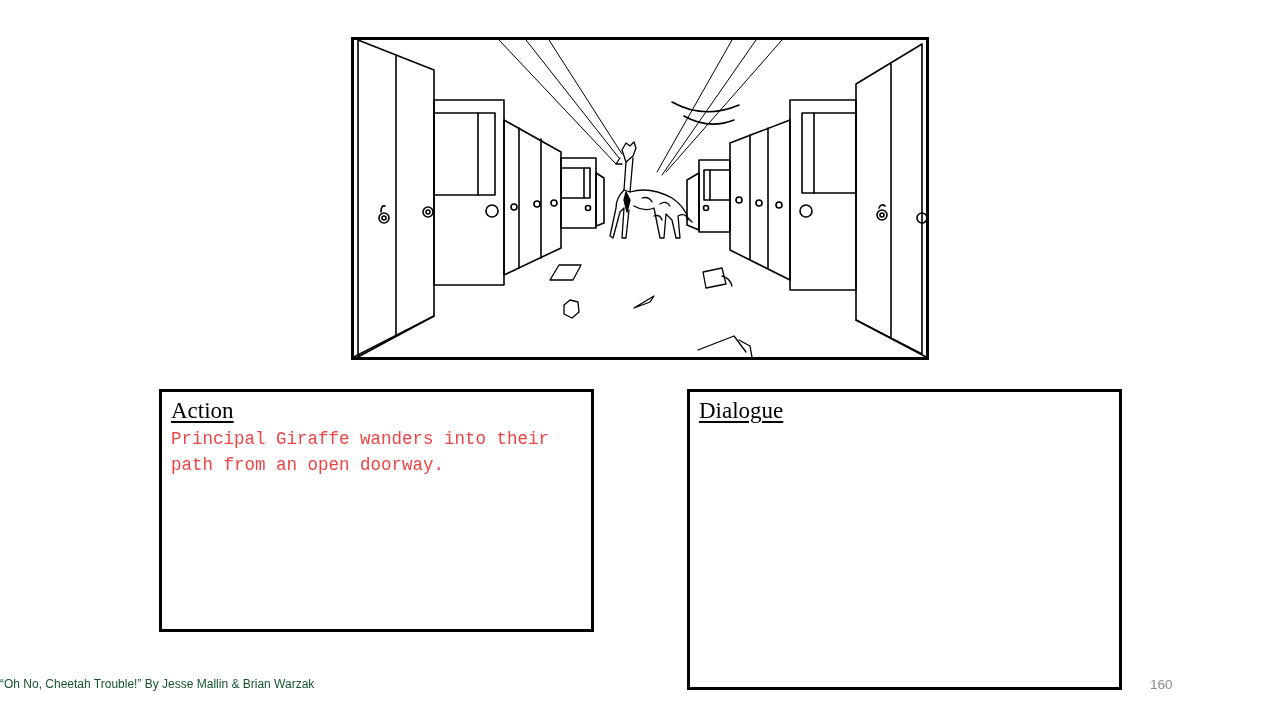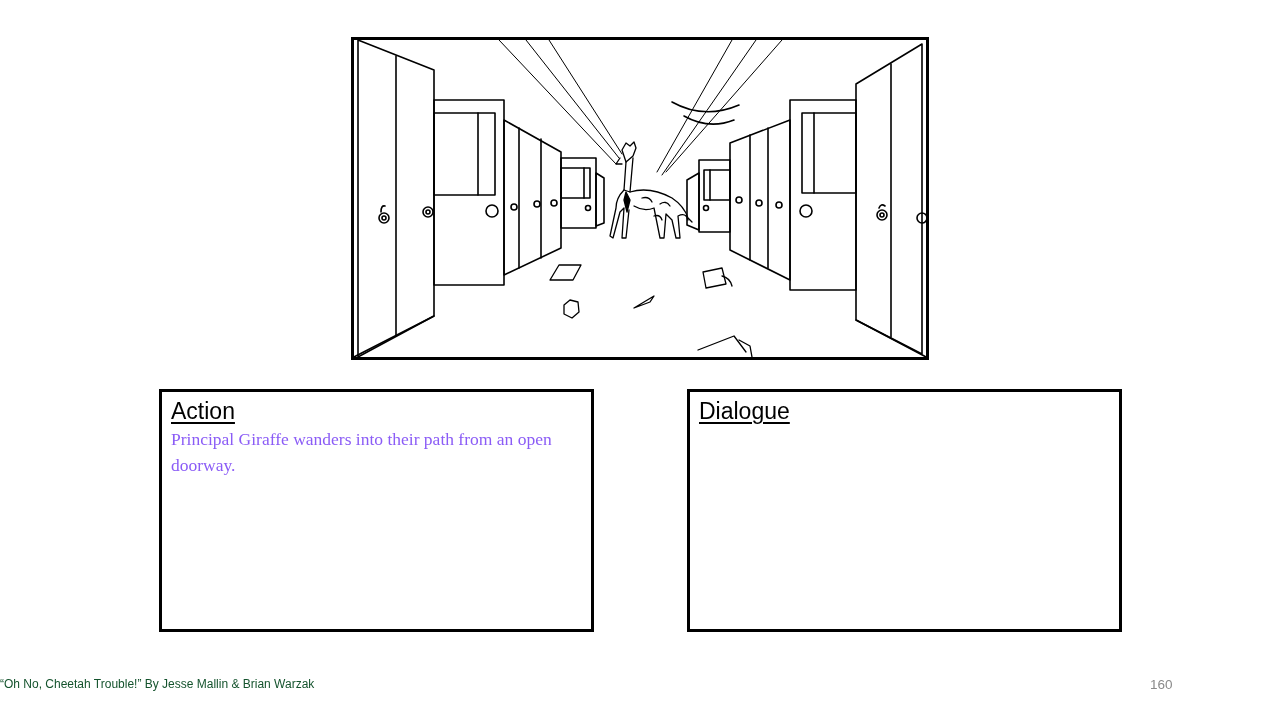--- a/index.html
+++ b/index.html
@@ -10,28 +10,28 @@
     .illustration {
       position: absolute; left: 351px; top: 37px; width: 578px; height: 323px;
       box-sizing: border-box; border: 3px solid #000; background: #fff; overflow: hidden;
     }
     .illustration svg { position: absolute; left: 0; top: 0; }
     .box {
       position: absolute; box-sizing: border-box; border: 3px solid #000; background: #fff;
       padding: 6px 9px;
     }
     .box.action { left: 159px; top: 389px; width: 435px; height: 243px; }
-    .box.dialogue { left: 687px; top: 389px; width: 435px; height: 243px; }
+    .box.dialogue { left: 687px; top: 389px; width: 435px; height: 301px; }
     .box-title {
-      font-family: Liberation Sans, sans-serif; font-size: 23px; color: #000;
+      font-family: Liberation Serif, serif; font-size: 23px; color: #000;
       text-decoration: underline; text-decoration-thickness: 2px; text-underline-offset: 3px;
       line-height: 30px; margin-top: -2px;
     }
     .box-body {
-      font-family: Liberation Serif, serif; font-size: 17.5px; color: #8b5cf6; line-height: 26px;
+      font-family: Liberation Mono, monospace; font-size: 17.5px; color: #ef4444; line-height: 26px;
       margin-top: 0px; width: 400px;
     }
     .footer-credit {
       position: absolute; left: 0; width: 1280px; top: 677px; text-align: left;
       font-size: 12px; color: #14532d; font-family: "Liberation Sans", sans-serif;
     }
     .page-number {
       position: absolute; left: 1150px; top: 677px; width: 34px; text-align: left;
       font-size: 13.5px; color: #8a8a8a; font-family: "Liberation Sans", sans-serif;
     }

